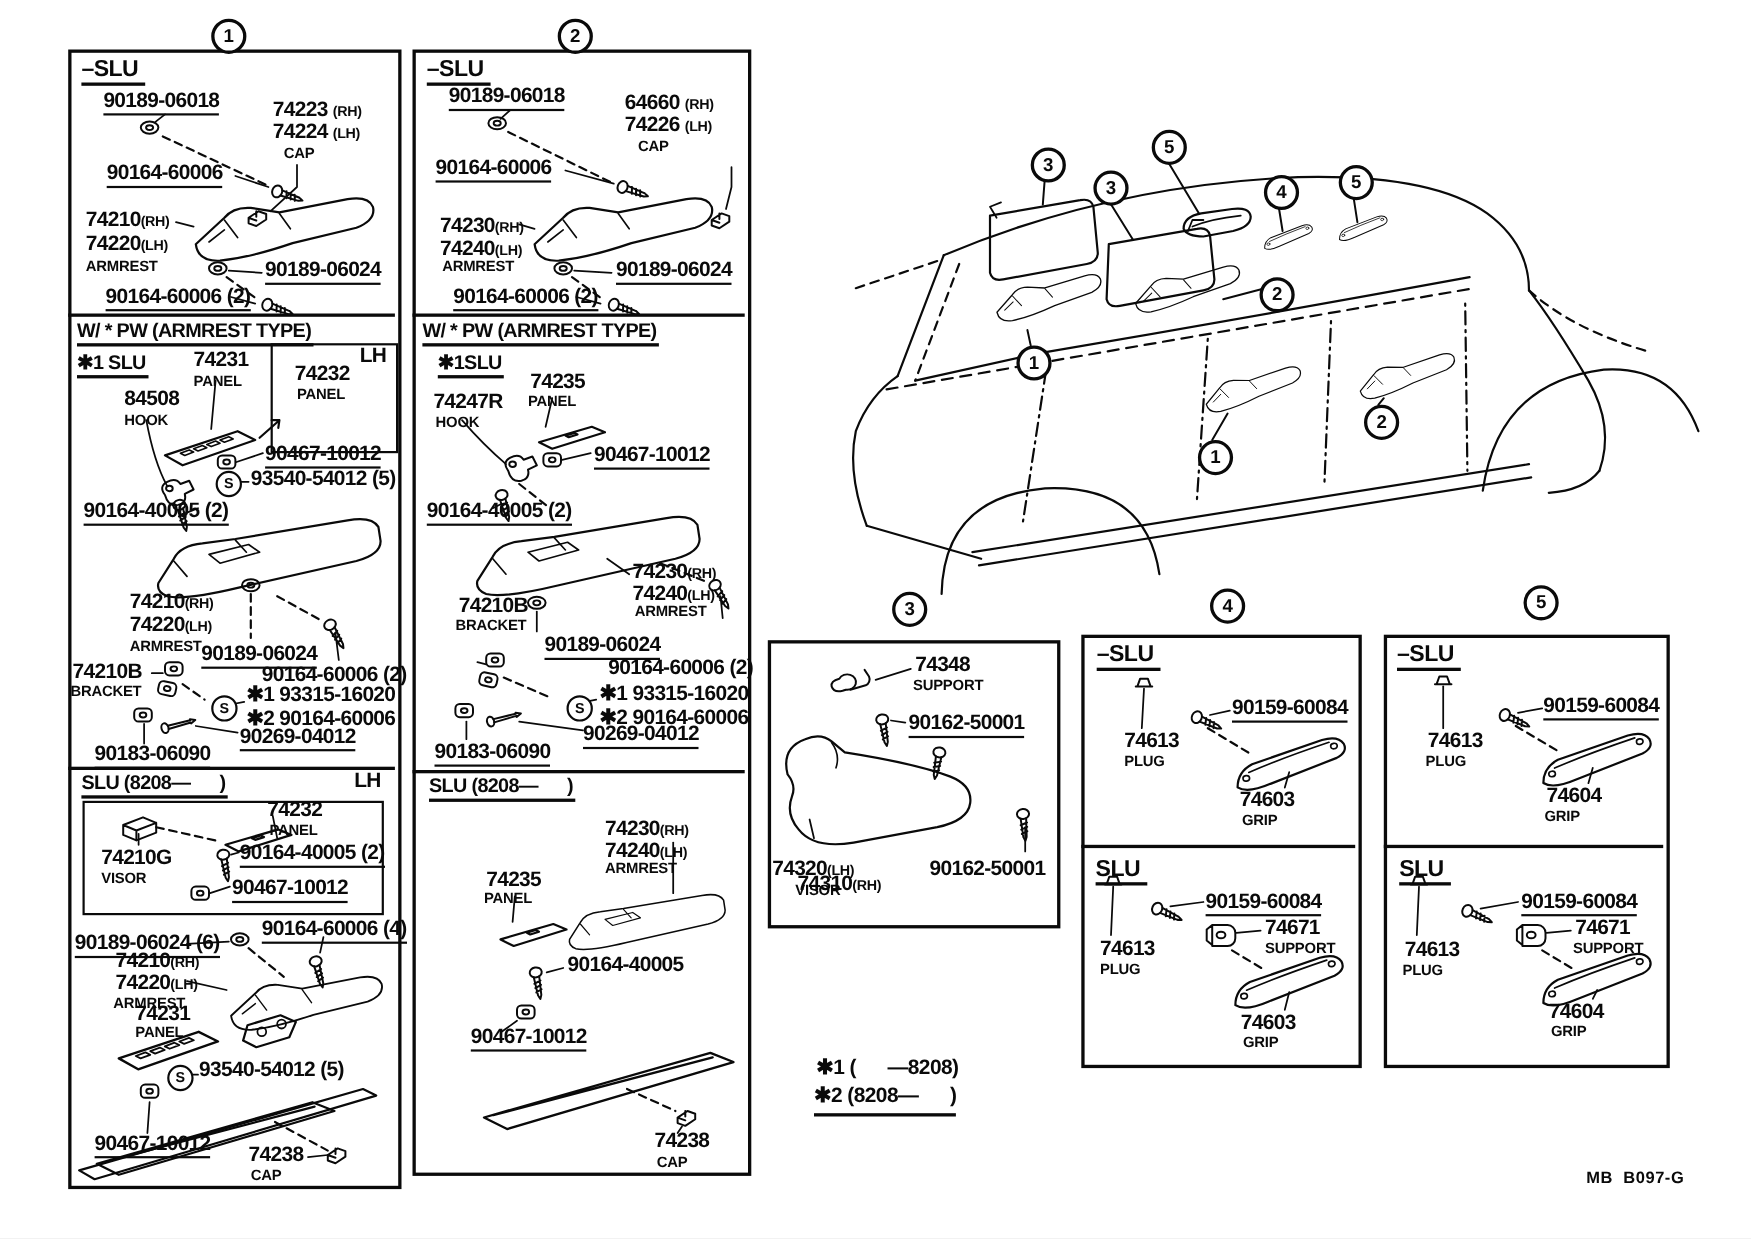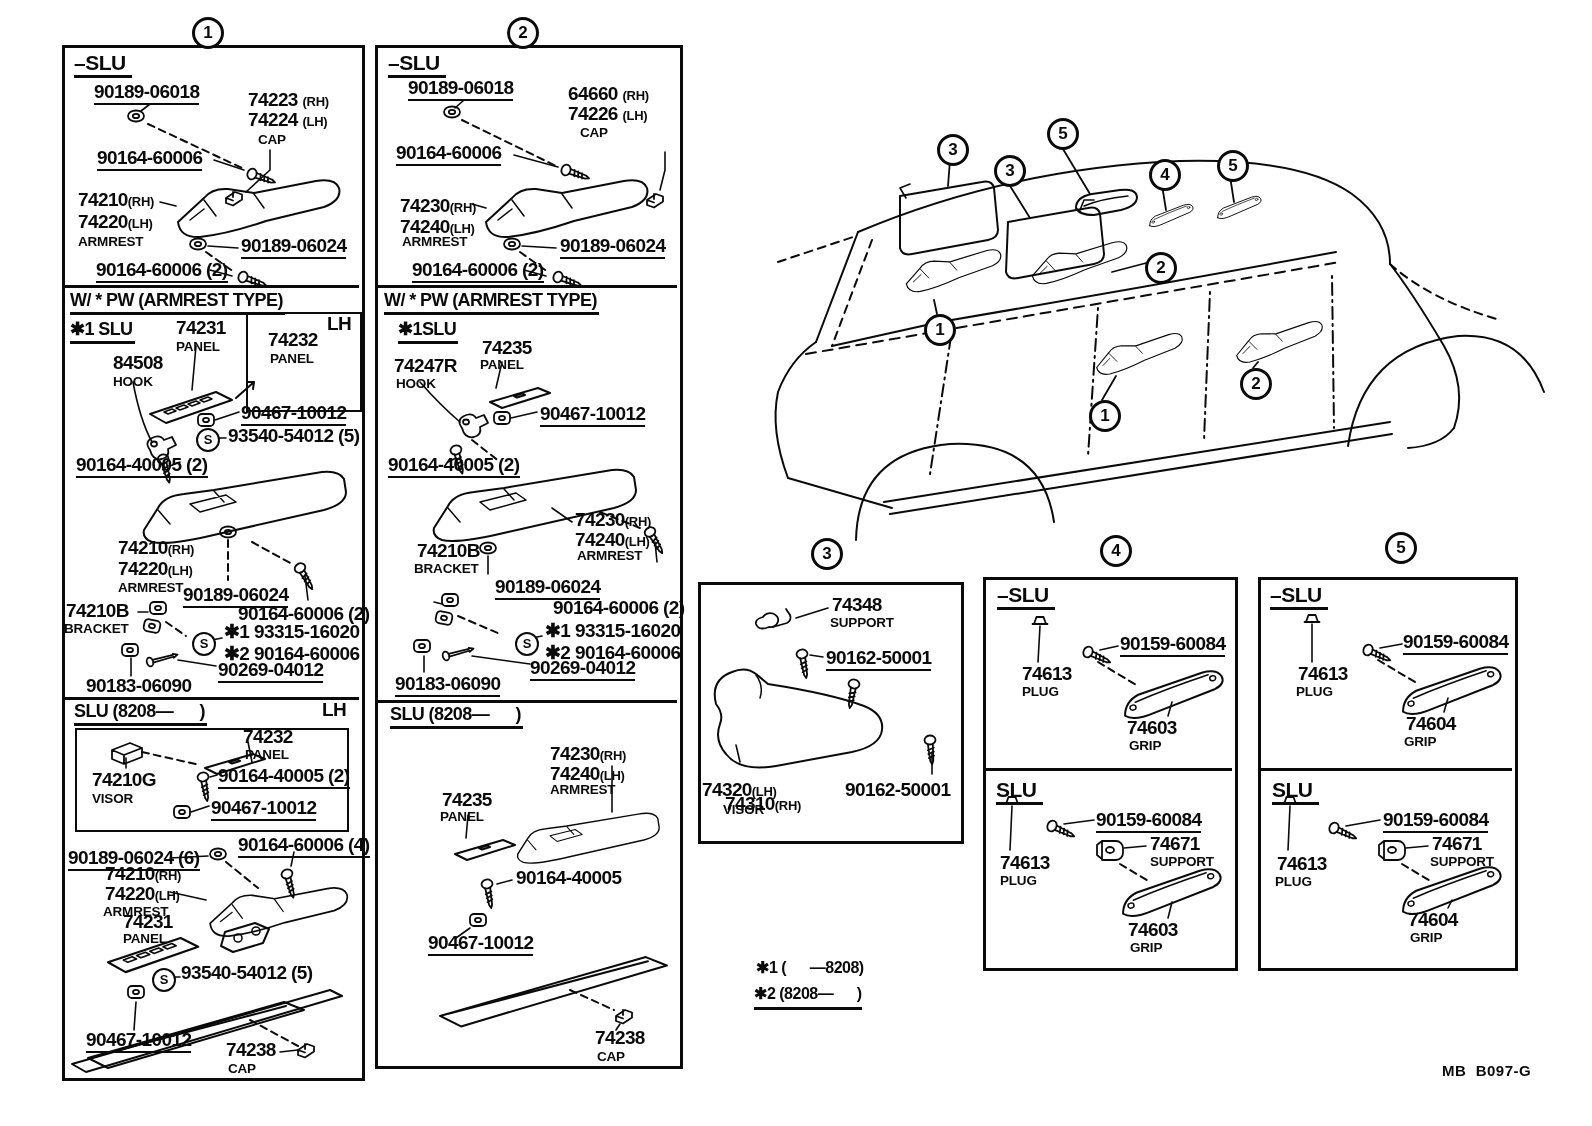--- a/index.html
+++ b/index.html
@@ -14,21 +14,21 @@
   .pn .sfx{font-size:13px;letter-spacing:-0.3px;}
   .cp{font-size:13.5px;letter-spacing:-0.2px;}
   .hd{font-size:21px;letter-spacing:-0.5px;border-bottom:3px solid #0a0a0a;padding:0 6px 1px 0;}
   .hd2{font-size:18px;letter-spacing:-0.6px;border-bottom:3px solid #0a0a0a;padding:0 2px 2px 0;}
   .ul{border-bottom:2.5px solid #0a0a0a;padding-bottom:1px;}
   .ncir{position:absolute;width:26px;height:26px;border:3px solid #0a0a0a;border-radius:50%;
         font-size:17px;font-weight:700;text-align:center;line-height:26px;background:#fff;}
   .scir{position:absolute;width:20px;height:20px;border:2.5px solid #0a0a0a;border-radius:50%;
         font-size:13px;font-weight:700;text-align:center;line-height:20px;background:#fff;}
   .ftr{position:absolute;font-size:15px;font-weight:700;letter-spacing:0.5px;}
-  .lg{position:absolute;font-size:16px;font-weight:700;letter-spacing:-0.5px;margin-left:14px;}
+  .lg{position:absolute;font-size:19px;font-weight:700;letter-spacing:-0.5px;}
 </style>
 </head>
 <body>
 
 <div id="page">
 
 <svg id="art" viewBox="0 0 1592 1126" fill="none" stroke="#0a0a0a" stroke-width="2" stroke-linecap="round" stroke-linejoin="round">
   <defs>
     <g id="screw" stroke-width="1.8">
       <ellipse cx="0" cy="0" rx="4.5" ry="5.5"></ellipse>

